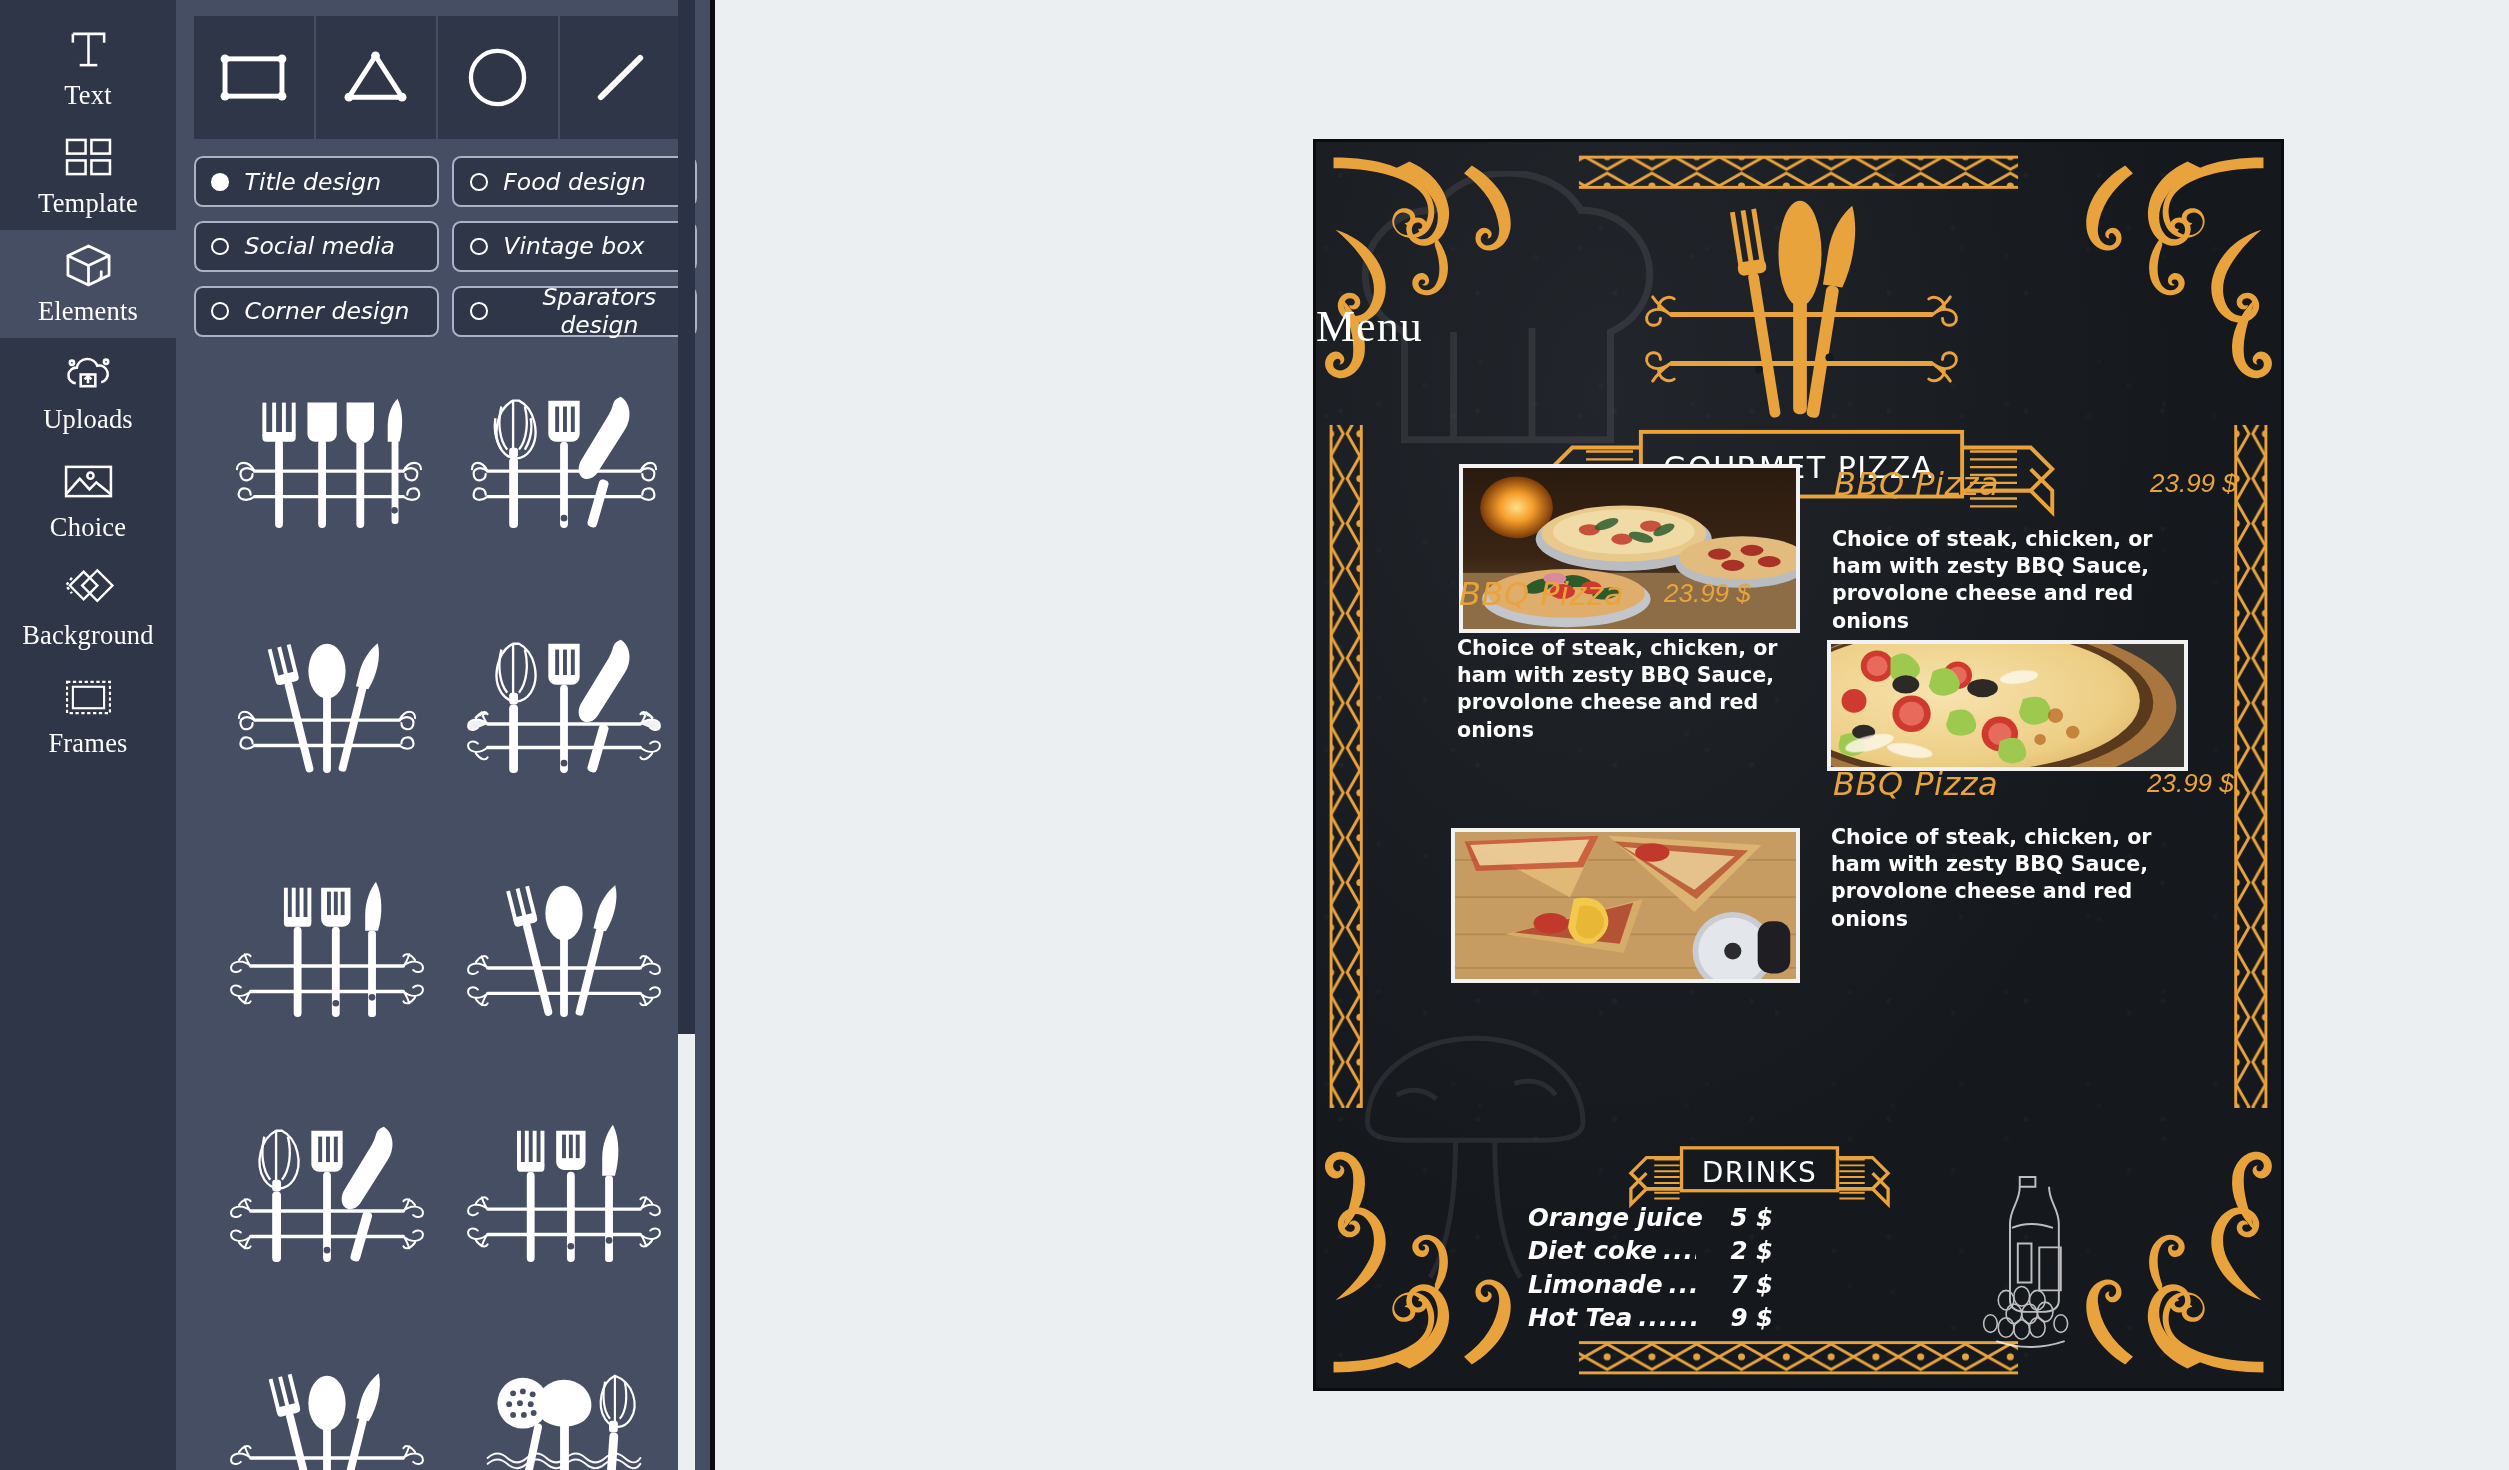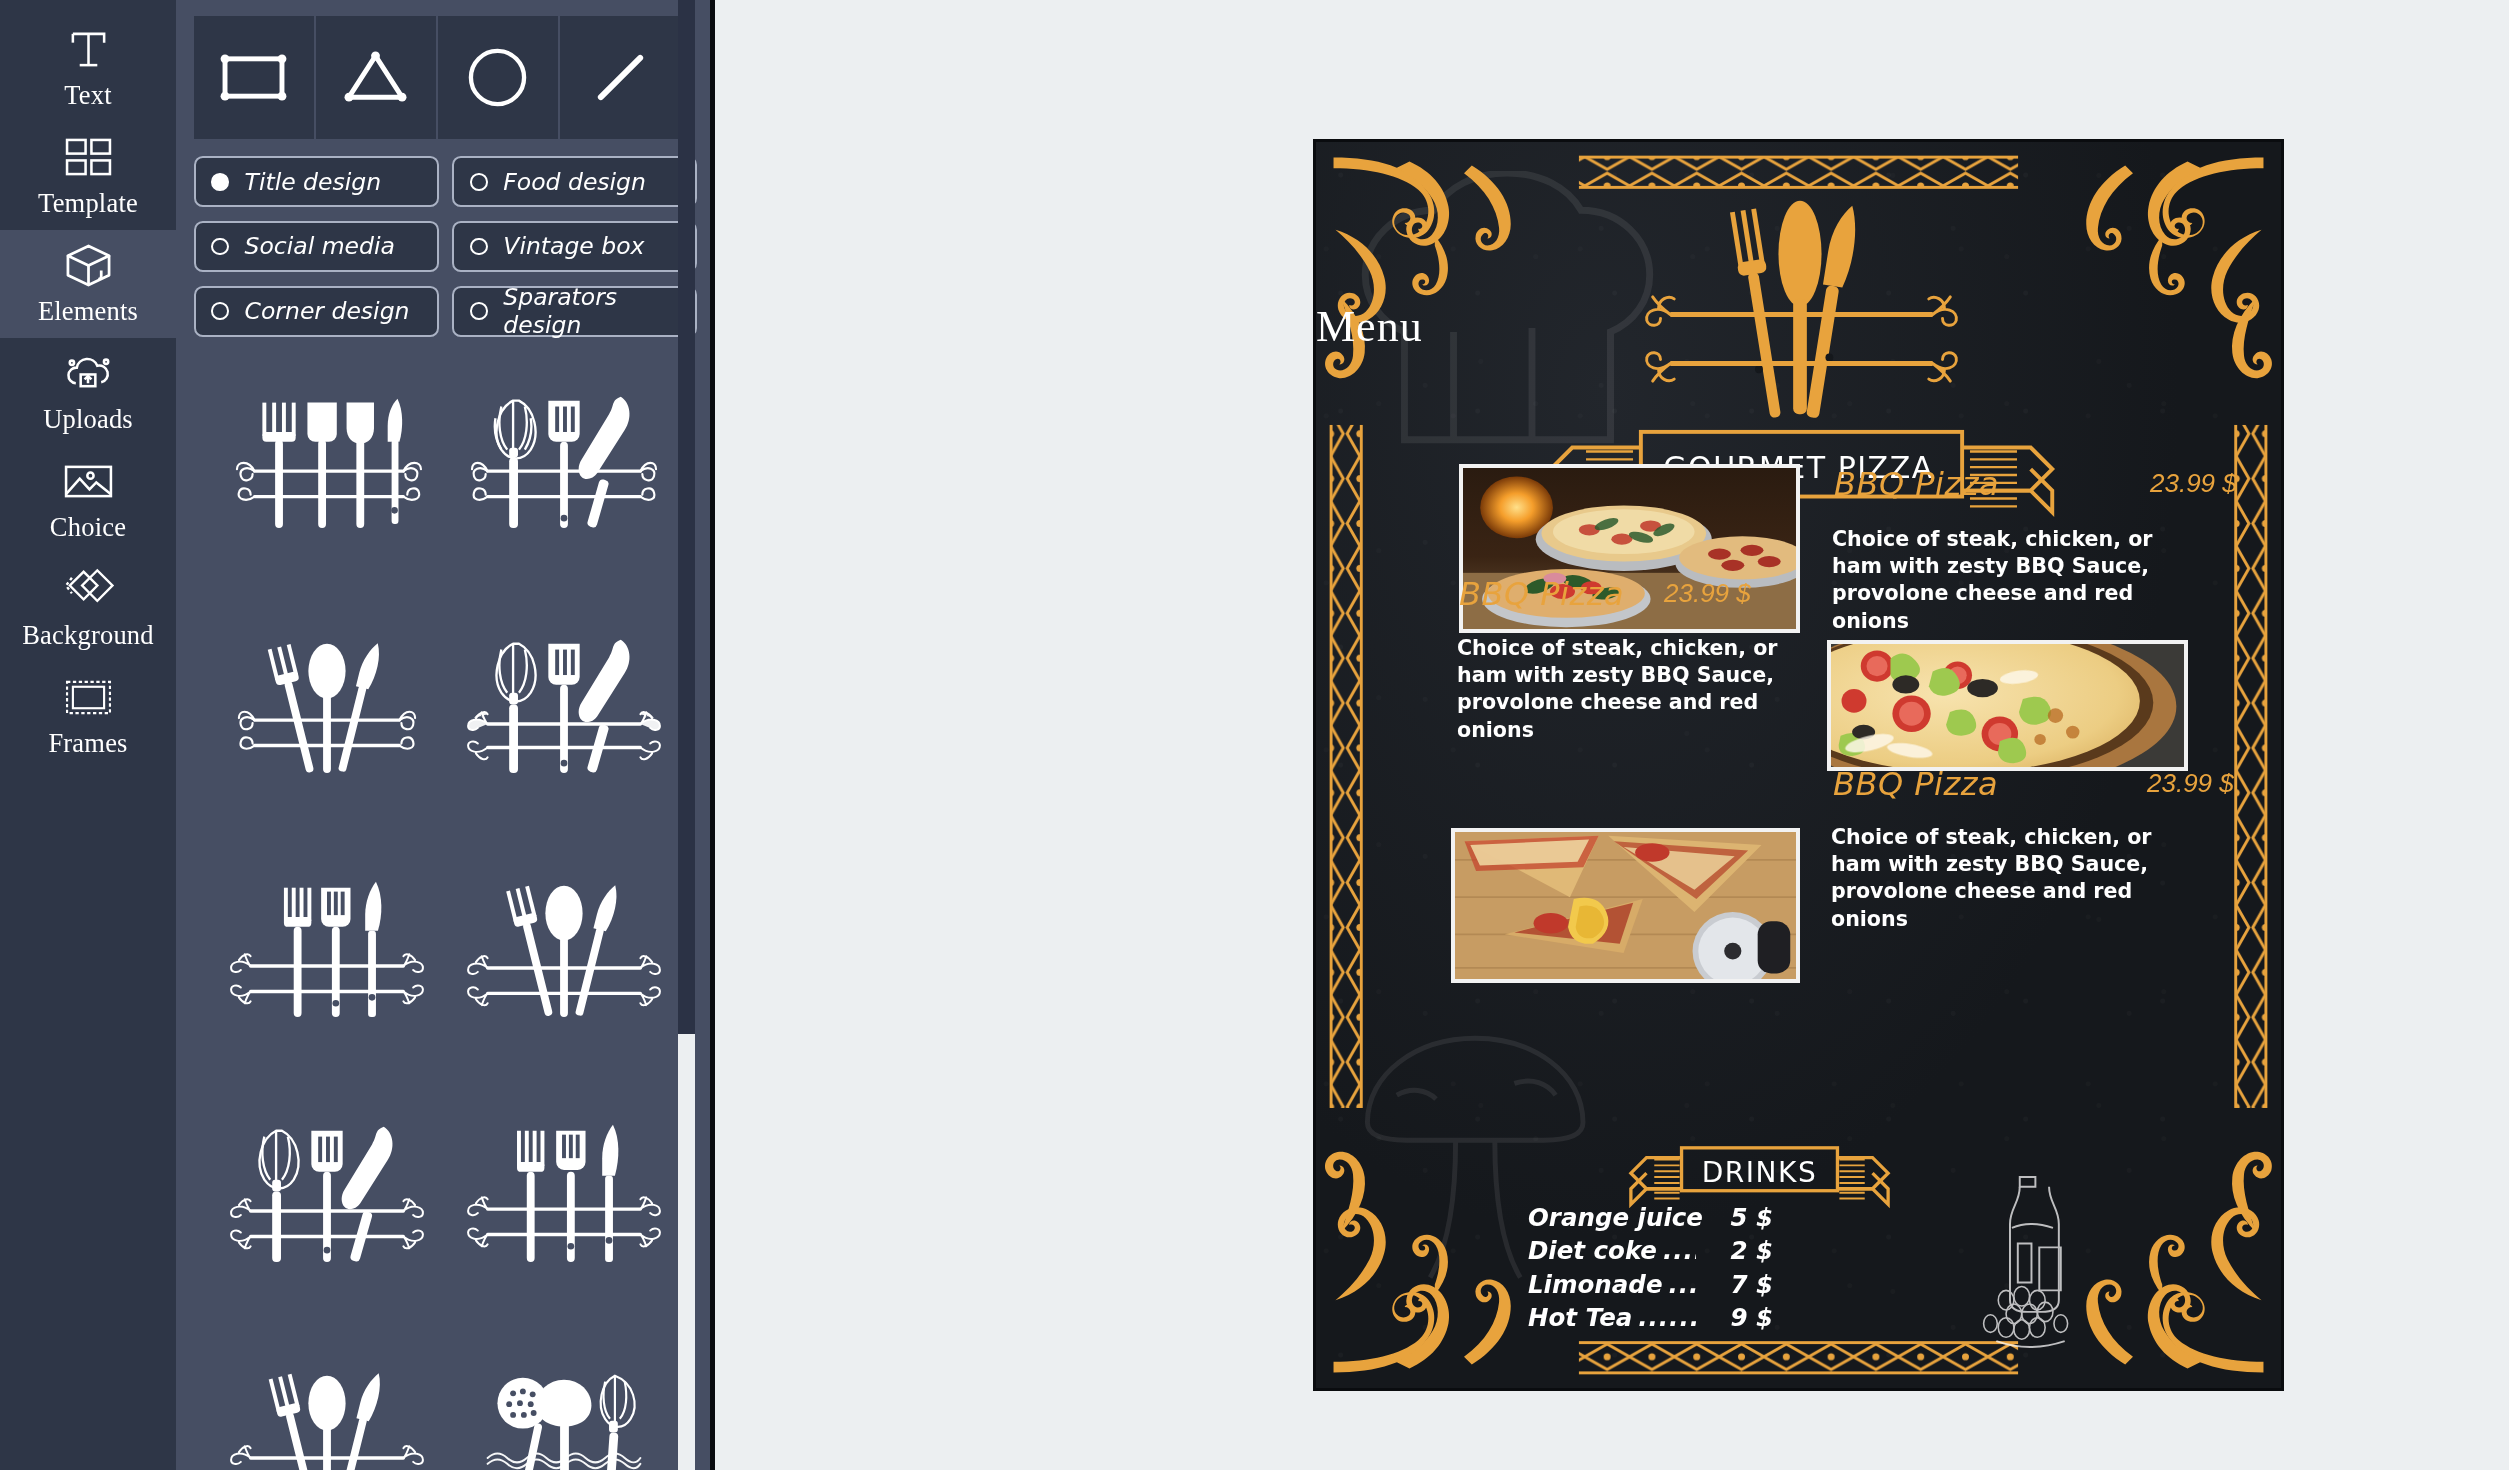--- a/index.html
+++ b/index.html
@@ -13,21 +13,21 @@
          display:flex; flex-direction:column; align-items:center; padding-top:13.7px; }
   .rail-item{ width:176px; height:108px; display:flex; flex-direction:column;
               align-items:center; justify-content:center; gap:5.9px; cursor:pointer; }
   .rail-item.active{ background:#464e63; }
   .rail-icon{ width:55px; height:49px; display:flex; align-items:center; justify-content:center; }
   .rail-icon svg{ display:block; }
   .rail-label{ color:#fff; font-family:"Liberation Serif", serif; font-size:26.5px; letter-spacing:0.2px; }
 
   
   .panel{ width:539px; height:1470px; background:#464e63; flex:0 0 539px;
-          position:relative; overflow:hidden; }
+          position:relative; overflow:hidden;text-align:center; }
   .shape-row{ display:flex; margin:15.7px 17.6px 0 17.6px; }
   .shape-cell{ width:122px; height:123px; background:#2e3647; border-right:2px solid #464e63;
                display:flex; align-items:center; justify-content:center; cursor:pointer; }
   .shape-cell:last-child{ border-right:none; }
 
   .radio-grid{ display:grid; grid-template-columns:1fr 1fr; gap:13.7px 13.7px;
                margin:17.6px 17.6px 0 17.6px; }
   .radio-btn{ height:51px; background:#2e3647; border:2px solid #aab2c4; border-radius:8.8px;
               display:flex; align-items:center; padding-left:15.7px; gap:15.7px; cursor:pointer; }
   .radio-dot{ width:17.6px; height:17.6px; border-radius:50%; border:2px solid #fff; flex:0 0 17.6px; }

